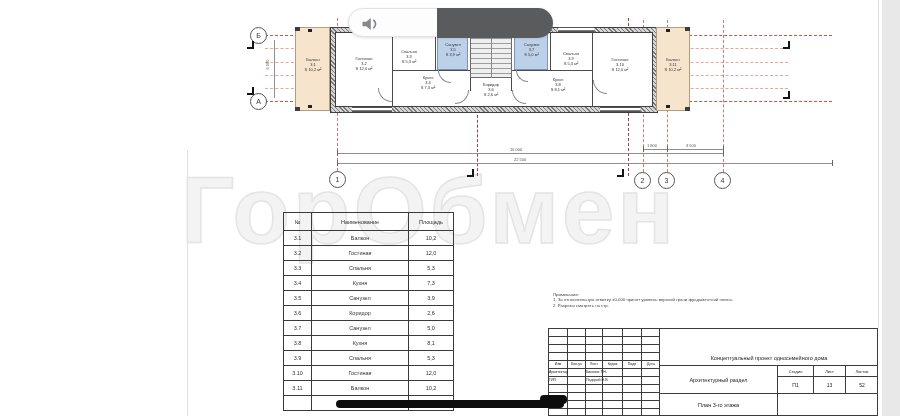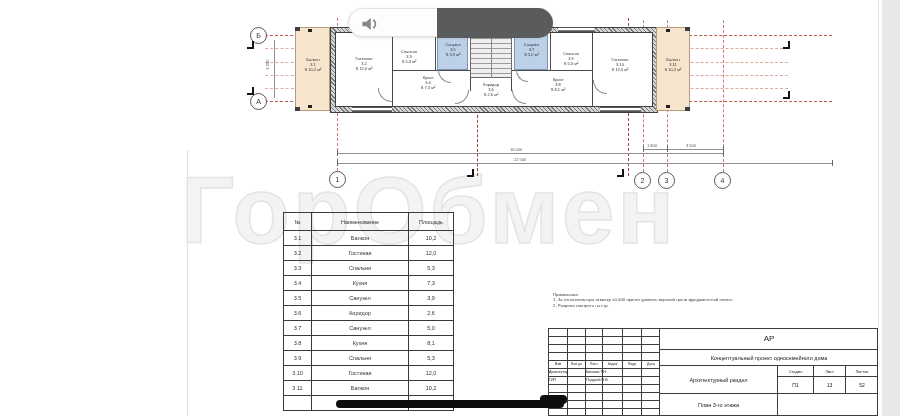--- a/index.html
+++ b/index.html
@@ -311,21 +311,20 @@
   <div class="revlbl z2" style="left:568px;top:362px;width:17px;">Кол.уч</div>
   <div class="revlbl z2" style="left:586px;top:362px;width:16px;">Лист</div>
   <div class="revlbl z2" style="left:603px;top:362px;width:19px;">№док</div>
   <div class="revlbl z2" style="left:623px;top:362px;width:18px;">Подп</div>
   <div class="revlbl z2" style="left:642px;top:362px;width:18px;">Дата</div>
   <div class="revlbl z2" style="left:549px;top:370px;width:36px;text-align:left;">Архитектор</div>
   <div class="revlbl z2" style="left:586px;top:370px;width:36px;text-align:left;">Бикозов Т.Н.</div>
   <div class="revlbl z2" style="left:549px;top:378px;width:36px;text-align:left;">ГИП</div>
   <div class="revlbl z2" style="left:586px;top:378px;width:36px;text-align:left;">Педорой Н.В.</div>
 
-  <div class="tb-cell z2" style="left:660px;top:328px;width:218px;height:22px;border-bottom:1px solid #3c3c3c;font-size:8px;">АР</div>
   <div class="tb-cell z2" style="left:660px;top:350px;width:218px;height:16px;border-bottom:1px solid #3c3c3c;font-size:5.5px;">Концептуальный проект односемейного дома</div>
   <div class="tb-cell z2" style="left:660px;top:366px;width:118px;height:28px;border-right:1px solid #3c3c3c;border-bottom:1px solid #3c3c3c;font-size:5.5px;">Архитектурный раздел</div>
   <div class="tb-cell z2" style="left:778px;top:366px;width:36px;height:11px;border-right:1px solid #3c3c3c;border-bottom:1px solid #3c3c3c;font-size:4px;">Стадия</div>
   <div class="tb-cell z2" style="left:814px;top:366px;width:32px;height:11px;border-right:1px solid #3c3c3c;border-bottom:1px solid #3c3c3c;font-size:4px;">Лист</div>
   <div class="tb-cell z2" style="left:846px;top:366px;width:32px;height:11px;border-bottom:1px solid #3c3c3c;font-size:4px;">Листов</div>
   <div class="tb-cell z2" style="left:778px;top:377px;width:36px;height:17px;border-right:1px solid #3c3c3c;border-bottom:1px solid #3c3c3c;">П1</div>
   <div class="tb-cell z2" style="left:814px;top:377px;width:32px;height:17px;border-right:1px solid #3c3c3c;border-bottom:1px solid #3c3c3c;">13</div>
   <div class="tb-cell z2" style="left:846px;top:377px;width:32px;height:17px;border-bottom:1px solid #3c3c3c;">52</div>
   <div class="tb-cell z2" style="left:660px;top:394px;width:118px;height:22px;border-right:1px solid #3c3c3c;font-size:5.5px;">План 3-го этажа</div>
 

